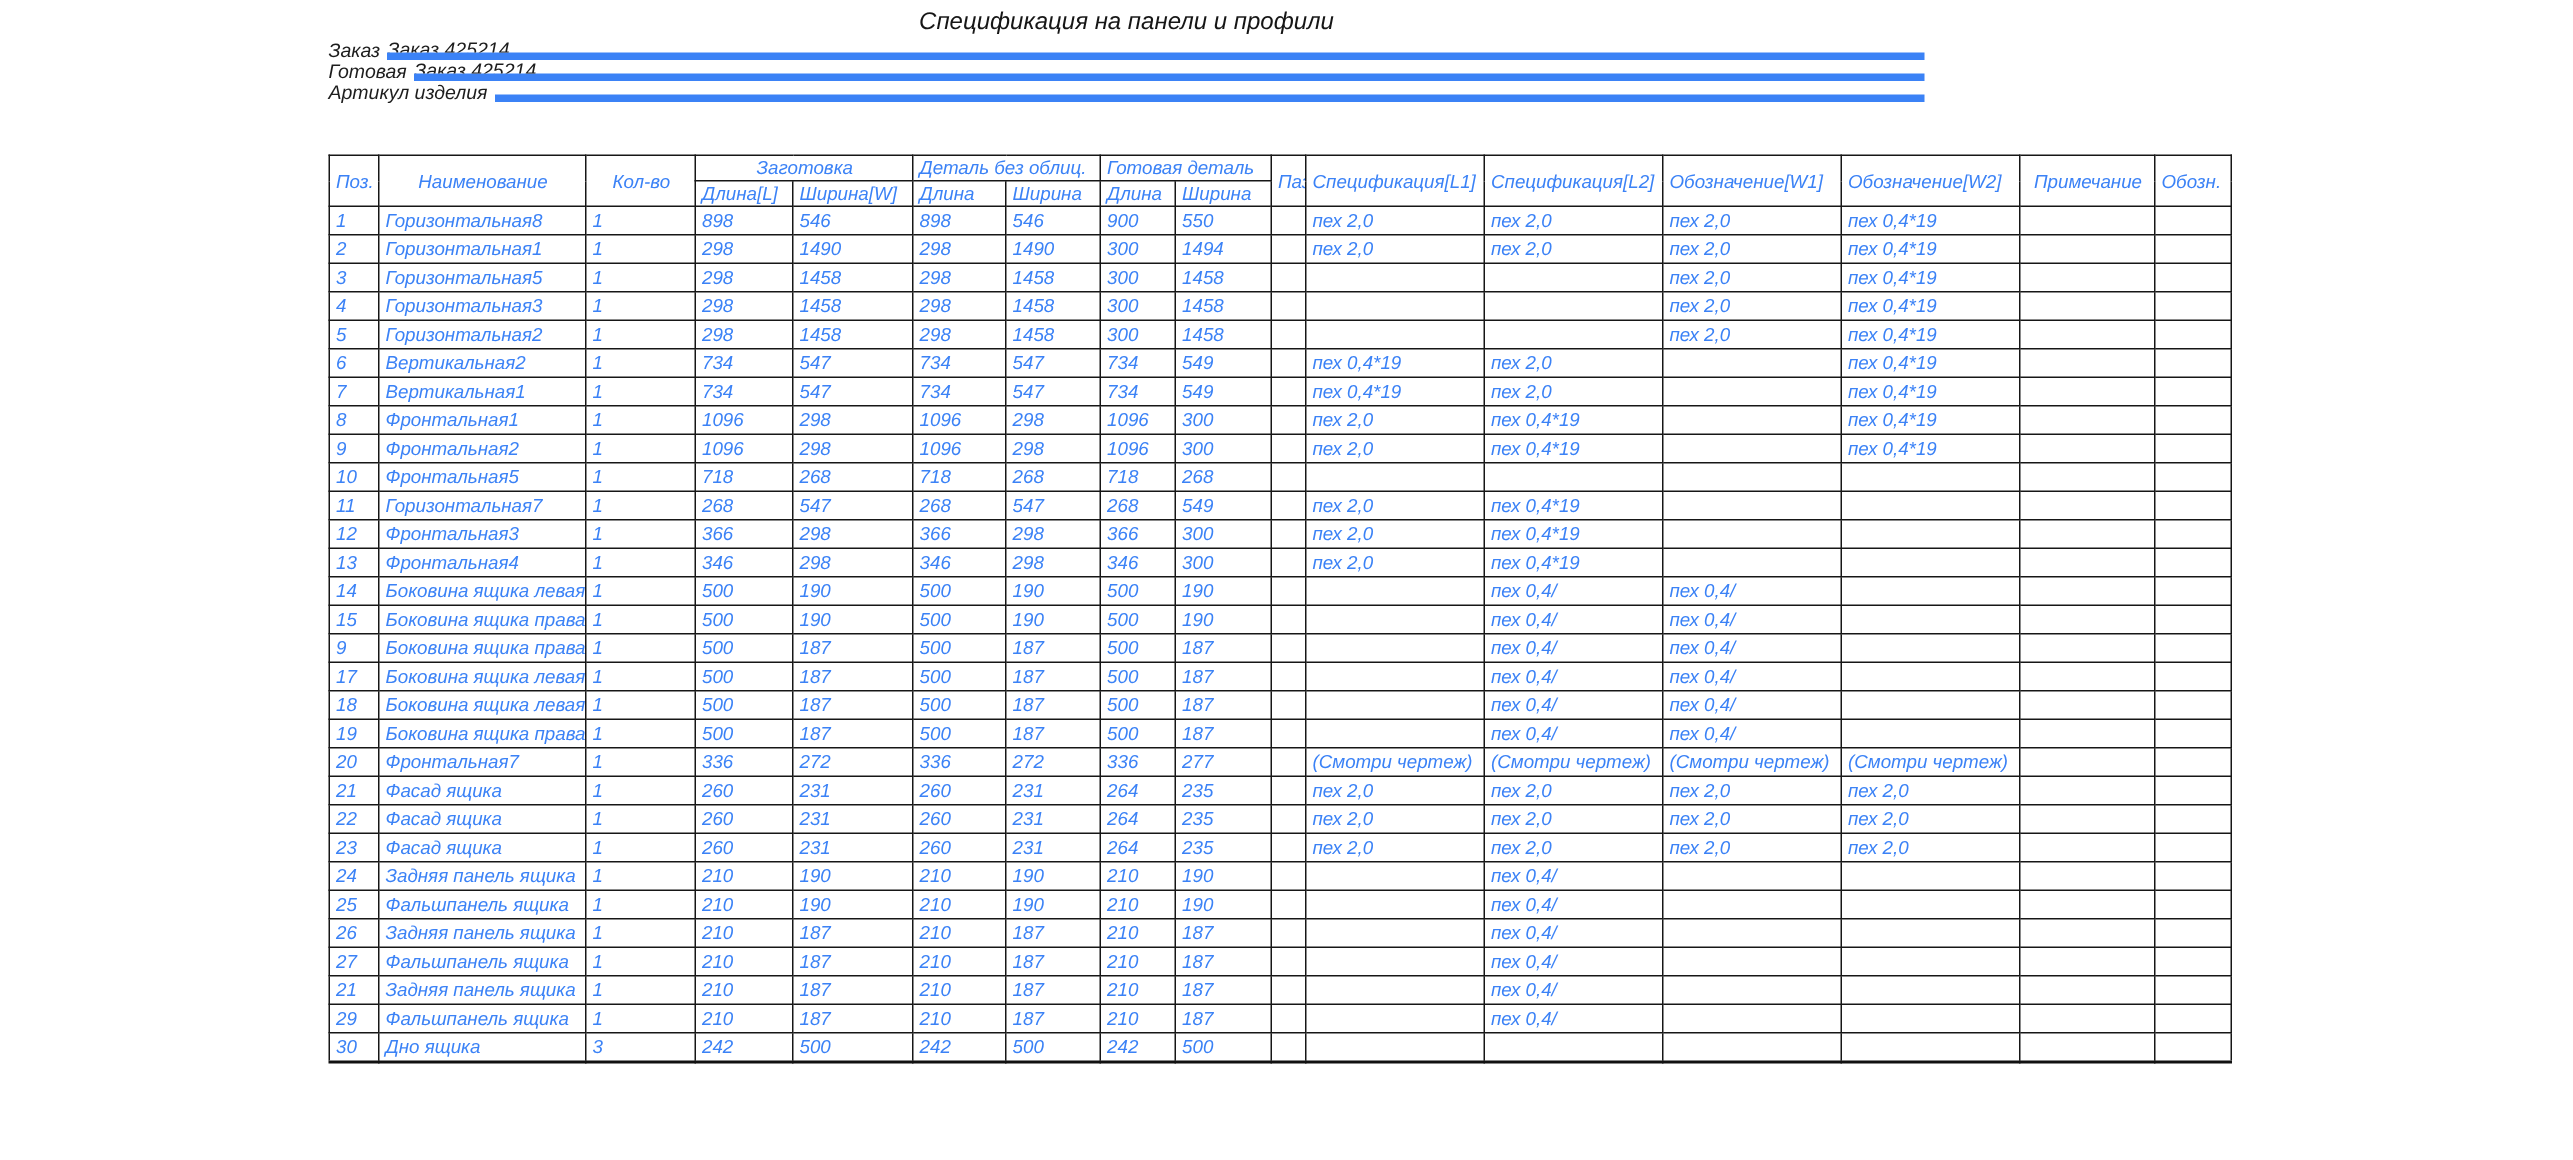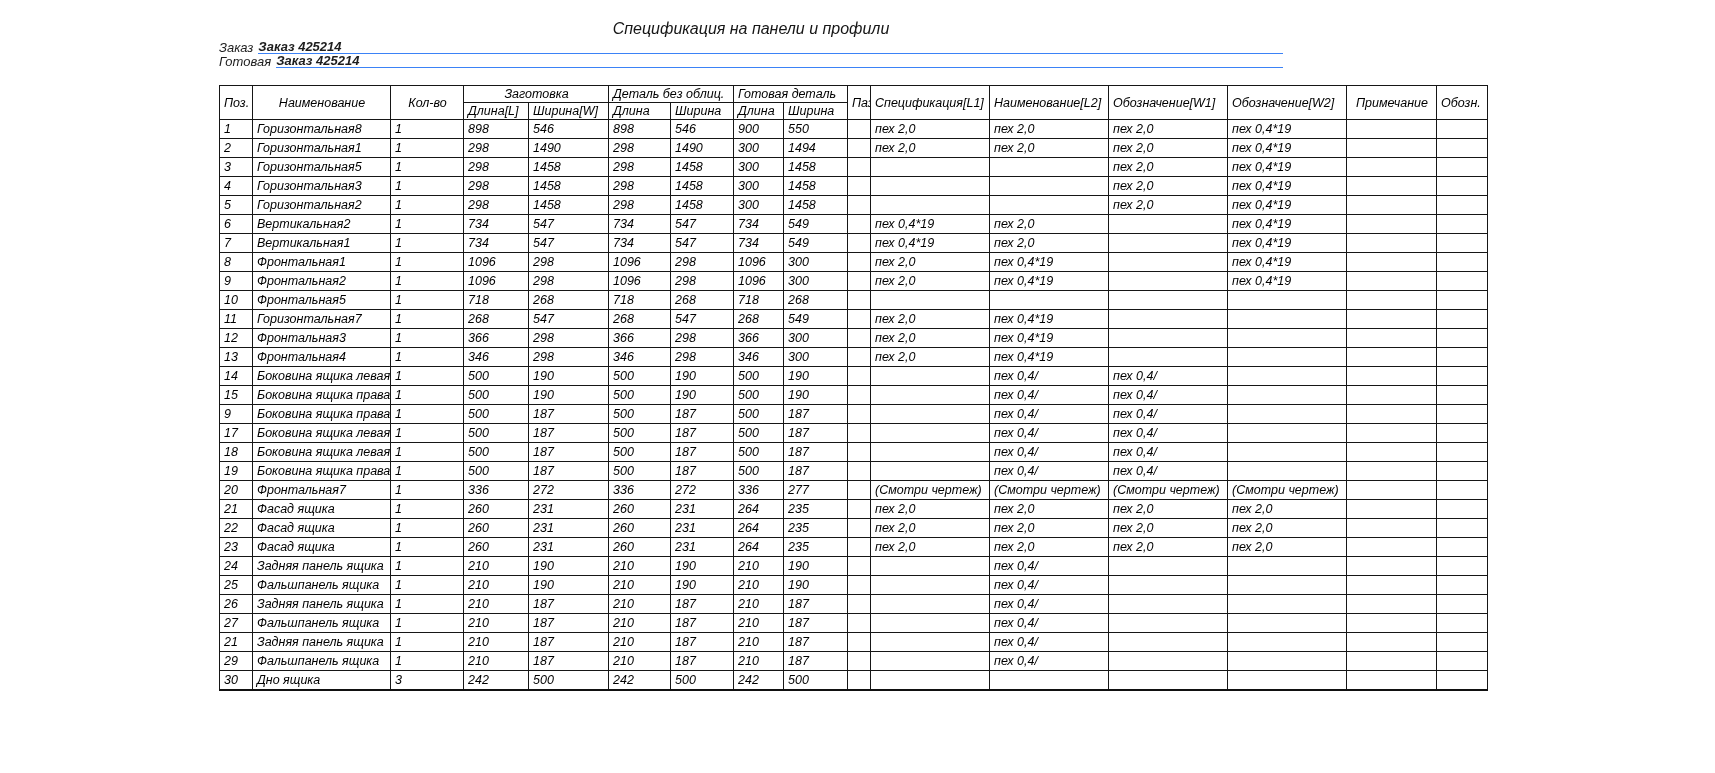--- a/index.html
+++ b/index.html
@@ -9,21 +9,21 @@
     width: 1715px;
     height: 773px;
     background: #ffffff;
     font-family: "Liberation Sans", sans-serif;
     color: #1d1d1d;
     overflow: hidden;
   }
   .content {
     position: absolute;
     left: 219px;
-    top: 14px;
+    top: 0;
     width: 1064px;
   }
   .doc-title {
     text-align: center;
     font-style: italic;
     font-size: 16px;
     font-weight: 400;
     color: #161616;
     padding-top: 6px;
     height: 26px;
@@ -34,34 +34,33 @@
     align-items: flex-end;
     font-style: italic;
     font-size: 13px;
     height: 14px;
     line-height: 13px;
     white-space: pre;
   }
   .field-label { flex: 0 0 auto; padding-right: 5px; }
   .field-line {
     flex: 1 1 auto;
-    border-bottom: 1px solid #3b82f6;
+    border-bottom: 5px solid #3b82f6;
     height: 14px;
     line-height: 13px;
     overflow: hidden;
-    font-weight: bold;
   }
   .spec-table {
-    margin-top: 17px;
+    margin-top: 35px;
     width: 100%;
     border-collapse: collapse;
     table-layout: fixed;
     font-style: italic;
     font-size: 12.5px;
-    color: #000000;
+    color: #3b82f6;
     border: 1px solid #111;
     border-bottom-width: 2px;
   }
   .spec-table th, .spec-table td {
     border: 1px solid #161616;
     padding: 1px 3px 1px 4px;
     overflow: hidden;
     white-space: nowrap;
     font-weight: 400;
     vertical-align: middle;
@@ -82,20 +81,24 @@
 
     <div class="fields">
       <div class="field-row">
         <span class="field-label">Заказ</span>
         <span class="field-line">Заказ 425214</span>
       </div>
       <div class="field-row">
         <span class="field-label">Готовая</span>
         <span class="field-line">Заказ 425214</span>
       </div>
+      <div class="field-row">
+        <span class="field-label">Артикул изделия</span>
+        <span class="field-line"></span>
+      </div>
     </div>
 
     <table class="spec-table">
       <colgroup>
         <col style="width:33px">
           <col style="width:138px">
           <col style="width:73px">
         <col style="width:65px">
           <col style="width:80px">
         <col style="width:62px">
@@ -113,21 +116,21 @@
       <thead>
         <tr>
           <th rowspan="2" class="th-center">Поз.</th>
           <th rowspan="2" class="th-center">Наименование</th>
           <th rowspan="2" class="th-center">Кол-во</th>
           <th colspan="2" class="th-center">Заготовка</th>
           <th colspan="2" class="th-left">Деталь без облиц.</th>
           <th colspan="2" class="th-left">Готовая деталь</th>
           <th rowspan="2" class="th-center">Паз</th>
           <th rowspan="2" class="th-left">Спецификация[L1]</th>
-          <th rowspan="2" class="th-left">Наименование[L2]</th>
+          <th rowspan="2" class="th-left">Спецификация[L2]</th>
           <th rowspan="2" class="th-left">Обозначение[W1]</th>
           <th rowspan="2" class="th-left">Обозначение[W2]</th>
           <th rowspan="2" class="th-center">Примечание</th>
           <th rowspan="2" class="th-left">Обозн.</th>
         </tr>
         <tr>
           <th class="th-left">Длина[L]</th>
           <th class="th-left">Ширина[W]</th>
           <th class="th-left">Длина</th>
           <th class="th-left">Ширина</th>

